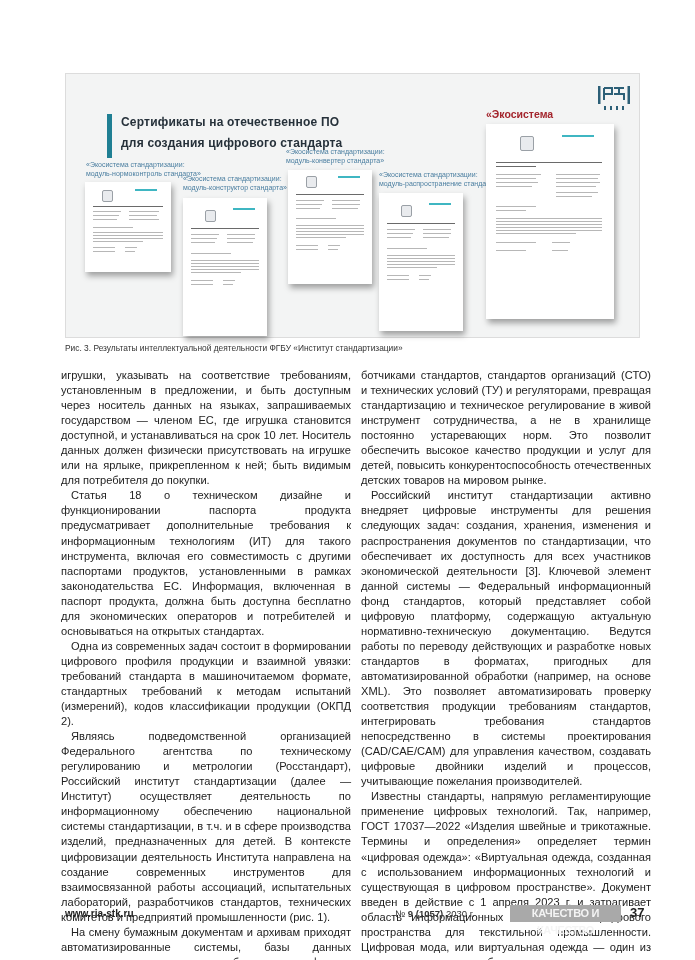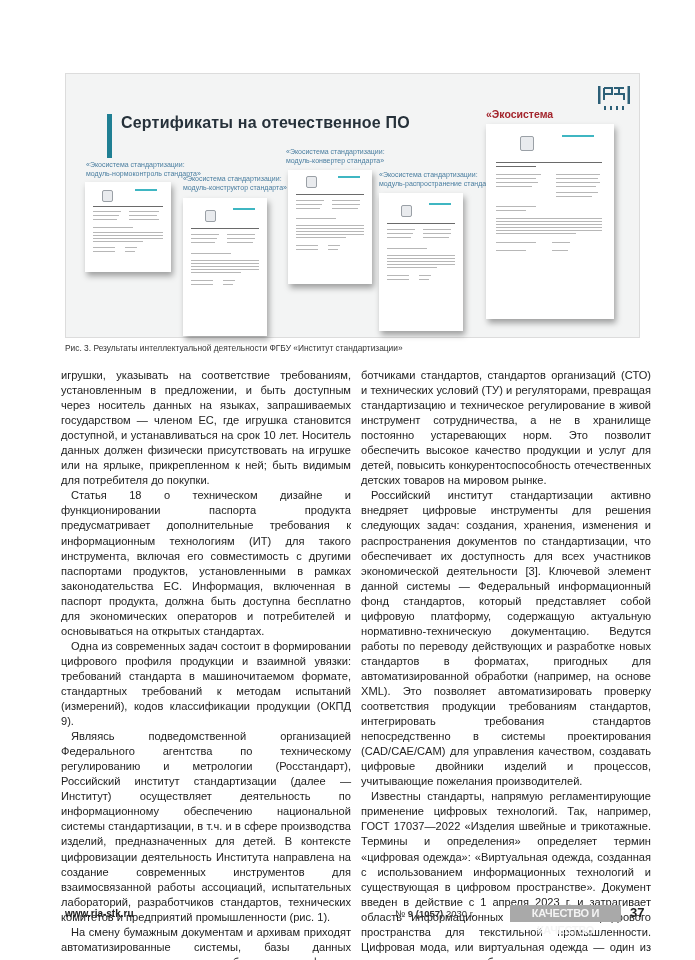--- a/index.html
+++ b/index.html
@@ -8,21 +8,21 @@
     font-family: "Liberation Sans", sans-serif; color: #1f1f1f;
   }
   .figure-frame {
     position: absolute; left: 65px; top: 73px; width: 575px; height: 265px;
     background: #f3f4f4; border: 1px solid #dcdcdc; box-sizing: border-box;
   }
   .fig-title-bar {
     position: absolute; left: 41px; top: 40px; width: 5px; height: 44px; background: #1f7f93;
   }
   .fig-title {
-    position: absolute; left: 55px; top: 38px; font-size: 16px; line-height: 21px;
+    position: absolute; left: 55px; top: 38px; font-size: 12px; line-height: 21px;
     font-weight: bold; color: #26313a; letter-spacing: 0.2px;
   }
   .logo {
     position: absolute; right: 8px; top: 10px; width: 34px; height: 28px;
   }
   .eco-main-label {
     position: absolute; left: 420px; top: 34px; font-size: 10.5px; font-weight: bold; color: #a3242c;
   }
   .doc-caption {
     position: absolute; font-size: 7px; line-height: 9px; color: #4a7ea0; white-space: nowrap;
@@ -68,20 +68,21 @@
     position: absolute; left: 630px; top: 905px; font-size: 13px; font-weight: bold; color: #222;
   }
 </style>
 </head>
 <body>
 
 <div class="figure-frame">
   <div class="fig-title-bar"></div>
   <div class="fig-title">
     <div>Сертификаты на отечественное ПО</div>
+    <div>для создания цифрового стандарта</div>
   </div>
 
   <svg class="logo" viewBox="0 0 34 28">
     <rect x="1" y="2" width="2.5" height="18" fill="#2c5f77"></rect>
     <rect x="30.5" y="2" width="2.5" height="18" fill="#2c5f77"></rect>
     <path d="M7 4 h8 v6 h-8 M7 4 v12" stroke="#2c5f77" stroke-width="2" fill="none"></path>
     <path d="M17 4 h10 M22 4 v6 M17 10 h10 v6" stroke="#2c5f77" stroke-width="2" fill="none"></path>
     <rect x="7" y="22" width="2" height="4" fill="#2c5f77"></rect>
     <rect x="13" y="22" width="2" height="4" fill="#2c5f77"></rect>
     <rect x="19" y="22" width="2" height="4" fill="#2c5f77"></rect>
@@ -222,21 +223,21 @@
     <div class="line" style="left:10px; top:126px; width:30px;"></div>
       <div class="line" style="left:66px; top:126px; width:16px;"></div>
   </div>
 </div>
 
 <div class="fig-cap">Рис. 3. Результаты интеллектуальной деятельности ФГБУ «Институт стандартизации»</div>
 
 <div class="body-col col-left">
   <p class="cont">игрушки, указывать на соответствие требованиям, установленным в предложении, и быть доступным через носитель данных на языках, запрашиваемых государством — членом ЕС, где игрушка становится доступной, и устанавливаться на срок 10 лет. Носитель данных должен физически присутствовать на игрушке или на ярлыке, прикрепленном к ней; быть видимым для потребителя до покупки.</p>
   <p>Статья 18 о техническом дизайне и функционировании паспорта продукта предусматривает дополнительные требования к информационным технологиям (ИТ) для такого инструмента, включая его совместимость с другими паспортами продуктов, установленными в рамках законодательства ЕС. Информация, включенная в паспорт продукта, должна быть доступна бесплатно для экономических операторов и потребителей и основываться на открытых стандартах.</p>
-  <p>Одна из современных задач состоит в формировании цифрового профиля продукции и взаимной увязки: требований стандарта в машиночитаемом формате, стандартных требований к методам испытаний (измерений), кодов классификации продукции (ОКПД 9).</p>
+  <p>Одна из современных задач состоит в формировании цифрового профиля продукции и взаимной увязки: требований стандарта в машиночитаемом формате, стандартных требований к методам испытаний (измерений), кодов классификации продукции (ОКПД 2).</p>
   <p>Являясь подведомственной организацией Федерального агентства по техническому регулированию и метрологии (Росстандарт), Российский институт стандартизации (далее — Институт) осуществляет деятельность по информационному обеспечению национальной системы стандартизации, в т.ч. и в сфере производства изделий, предназначенных для детей. В контексте цифровизации деятельность Института направлена на создание современных инструментов для взаимосвязанной работы ассоциаций, испытательных лабораторий, разработчиков стандартов, технических комитетов и предприятий промышленности (рис. 1).</p>
   <p>На смену бумажным документам и архивам приходят автоматизированные системы, базы данных нормативных документов и облачные платформы. Цель — не просто оцифровка документов, а создание динамической экосистемы, которая устранит барьеры между производителями, разра-</p>
 </div>
 
 <div class="body-col col-right">
   <p class="cont">ботчиками стандартов, стандартов организаций (СТО) и технических условий (ТУ) и регуляторами, превращая стандартизацию и техническое регулирование в живой инструмент сотрудничества, а не в хранилище постоянно устаревающих норм. Это позволит обеспечить высокое качество продукции и услуг для детей, повысить конкурентоспособность отечественных детских товаров на мировом рынке.</p>
   <p>Российский институт стандартизации активно внедряет цифровые инструменты для решения следующих задач: создания, хранения, изменения и распространения документов по стандартизации, что обеспечивает их доступность для всех участников экономической деятельности [3]. Ключевой элемент данной системы — Федеральный информационный фонд стандартов, который представляет собой цифровую платформу, содержащую актуальную нормативно-техническую документацию. Ведутся работы по переводу действующих и разработке новых стандартов в форматах, пригодных для автоматизированной обработки (например, на основе XML). Это позволяет автоматизировать проверку соответствия продукции требованиям стандартов, интегрировать требования стандартов непосредственно в системы проектирования (CAD/CAE/CAM) для управления качеством, создавать цифровые двойники изделий и процессов, учитывающие пожелания производителей.</p>
   <p>Известны стандарты, напрямую регламентирующие применение цифровых технологий. Так, например, ГОСТ 17037—2022 «Изделия швейные и трикотажные. Термины и определения» определяет термин «цифровая одежда»: «Виртуальная одежда, созданная с использованием информационных технологий и существующая в цифровом пространстве». Документ введен в действие с 1 апреля 2023 г. и затрагивает область информационных технологий и цифрового пространства для текстильной промышленности. Цифровая мода, или виртуальная одежда — один из самых перспективных и быстрорастущих</p>
 </div>
 

